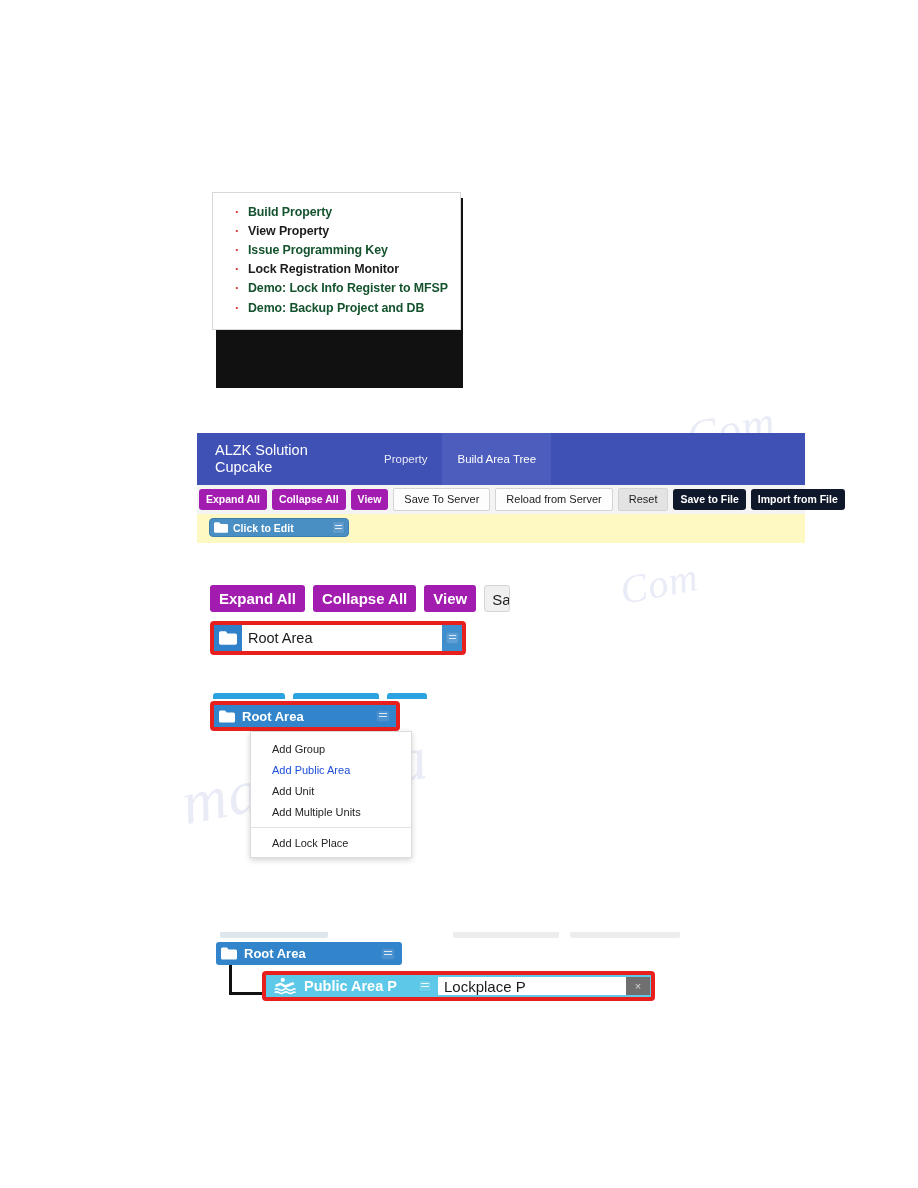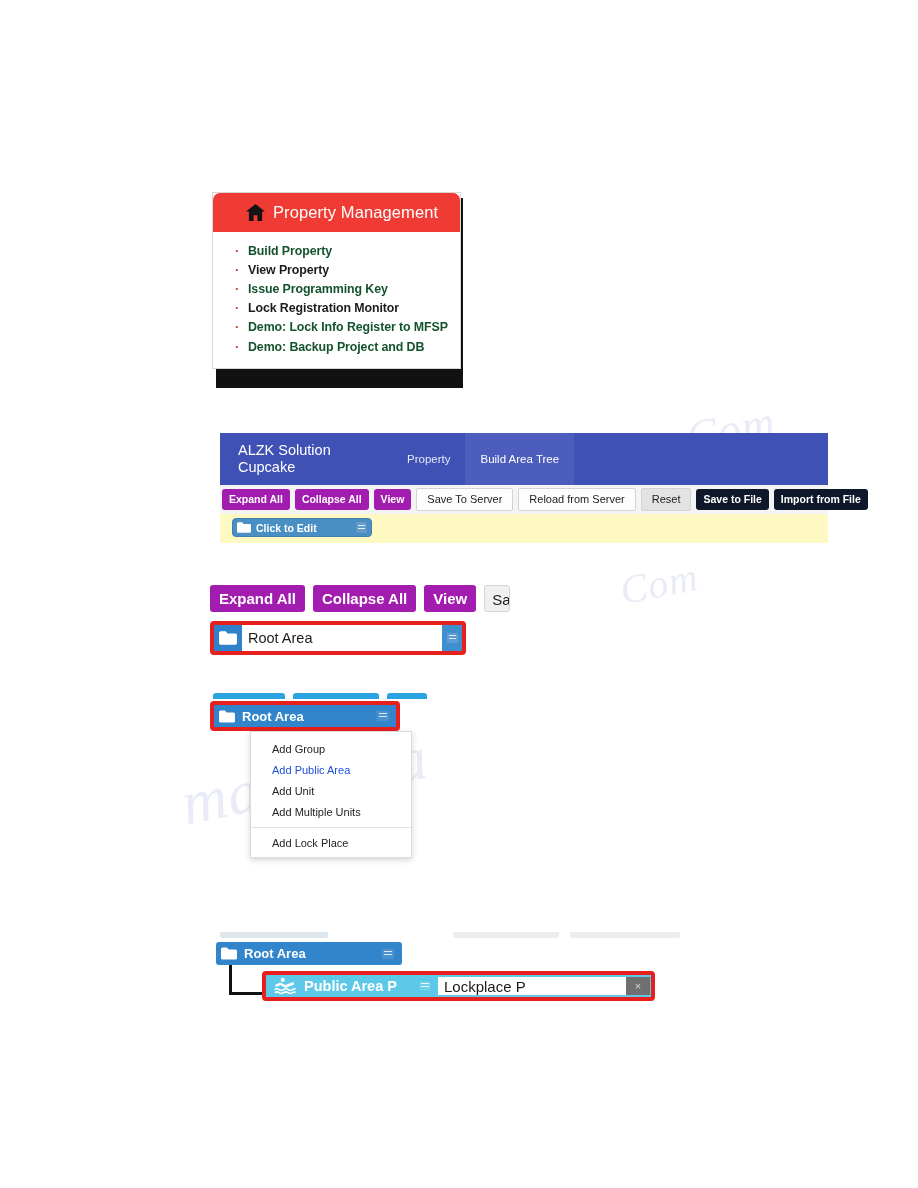--- a/index.html
+++ b/index.html
@@ -92,21 +92,21 @@
     width: 13px;
     flex: 0 0 auto;
     line-height: 1;
   }
   .pm-list li.red .lbl { color: #14532d; }
   .pm-list li.dark .lbl { color: #1c1c1c; }
 
   
   #fig-app {
     position: absolute;
-    left: 220px;
+    left: 197px;
     top: 433px;
     width: 608px;
   }
   .navbar {
     background: #3f51b5;
     height: 52px;
     display: flex;
     align-items: stretch;
     position: relative;
   }
@@ -504,26 +504,20 @@
 </head>
 <body>
 
 <div class="watermark wm-a">chive. Com</div>
 <div class="watermark wm-b">manualsa</div>
 <div class="watermark wm-c">Com</div>
 
 <div id="fig-property">
   <div class="card-shadow"></div>
   <div class="card">
-    <div class="pm-header">
-      <svg class="home-ico" viewBox="0 0 20 18">
-        <path d="M10 0 L20 8 L17 8 L17 18 L12 18 L12 12 L8 12 L8 18 L3 18 L3 8 L0 8 Z" fill="#141414"></path>
-      </svg>
-      <span class="pm-title">Property Management</span>
-    </div>
     <ul class="pm-list">
       <li class="red">
         <span class="bullet">·</span>
         <span class="lbl">Build Property</span>
       </li>
       <li class="dark">
         <span class="bullet">·</span>
         <span class="lbl">View Property</span>
       </li>
       <li class="red">

